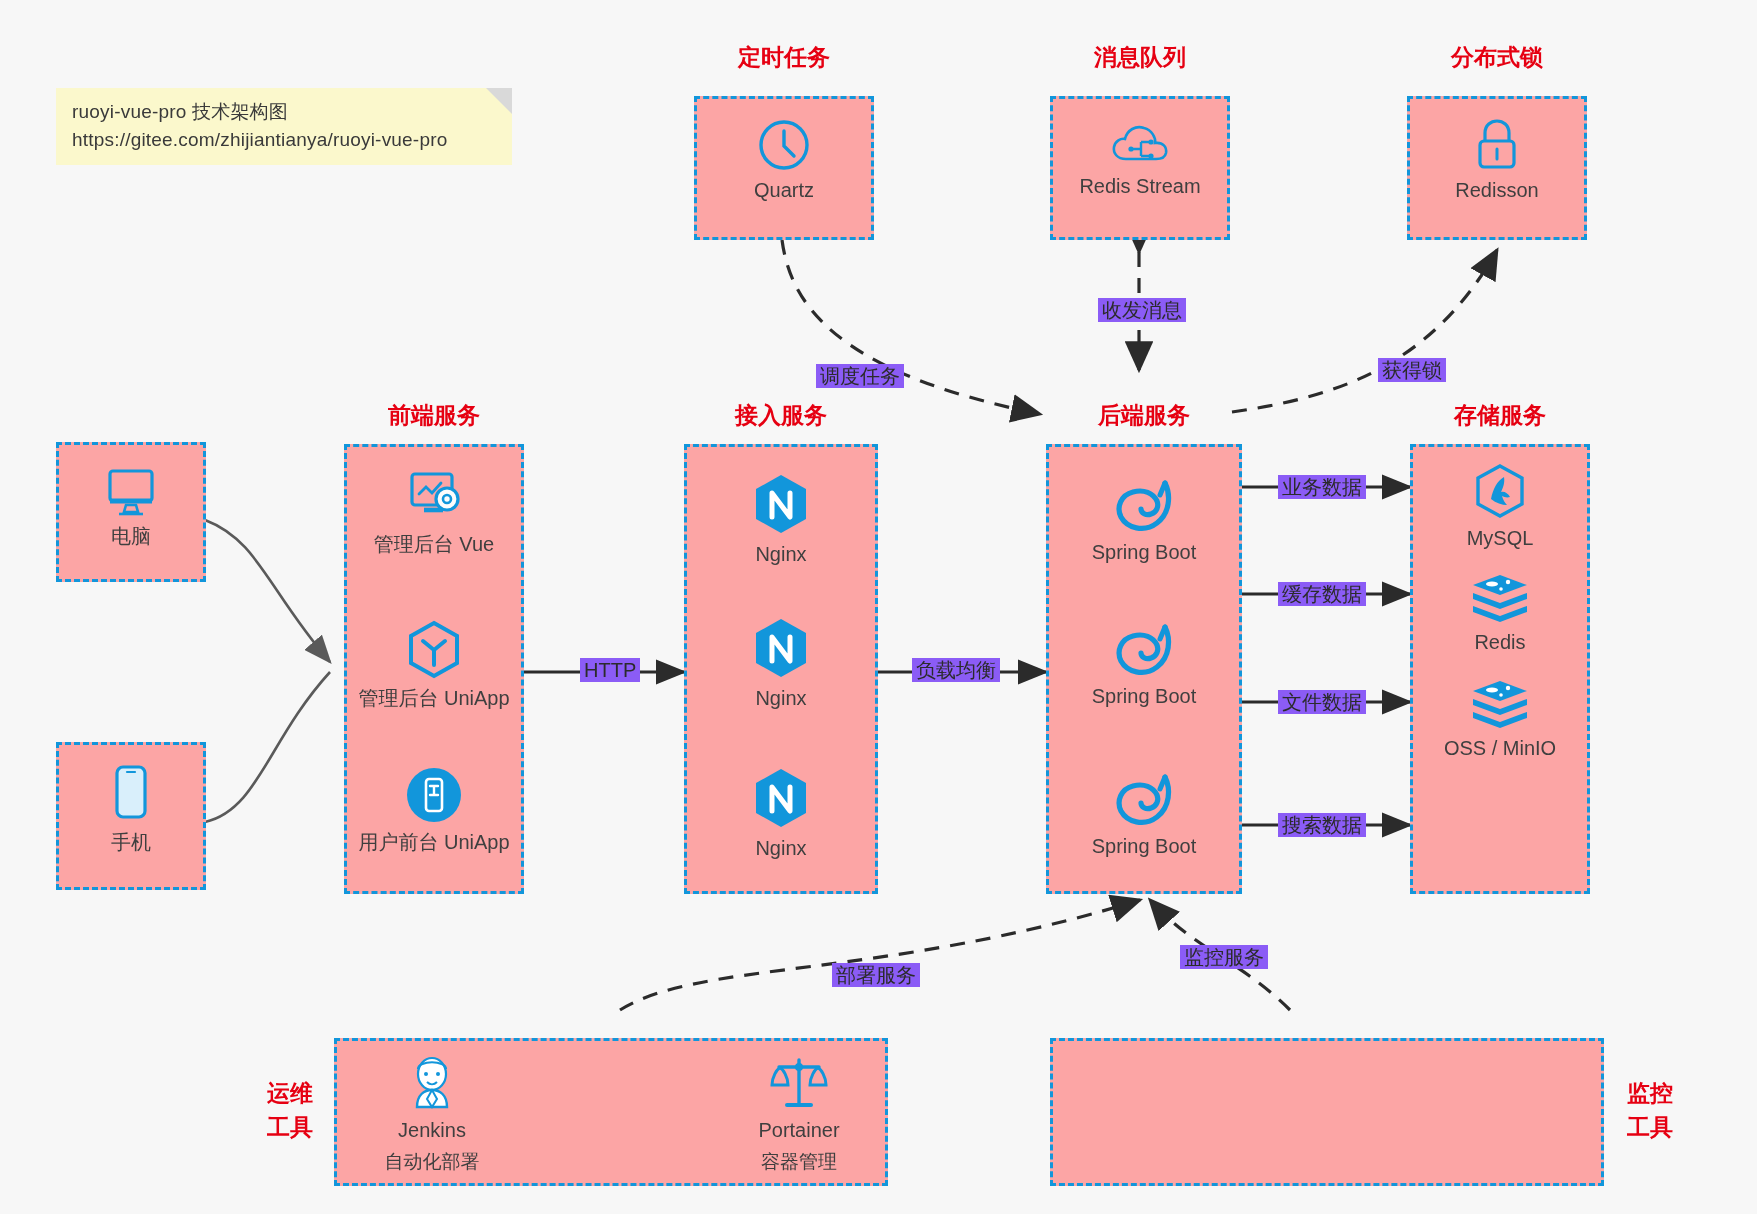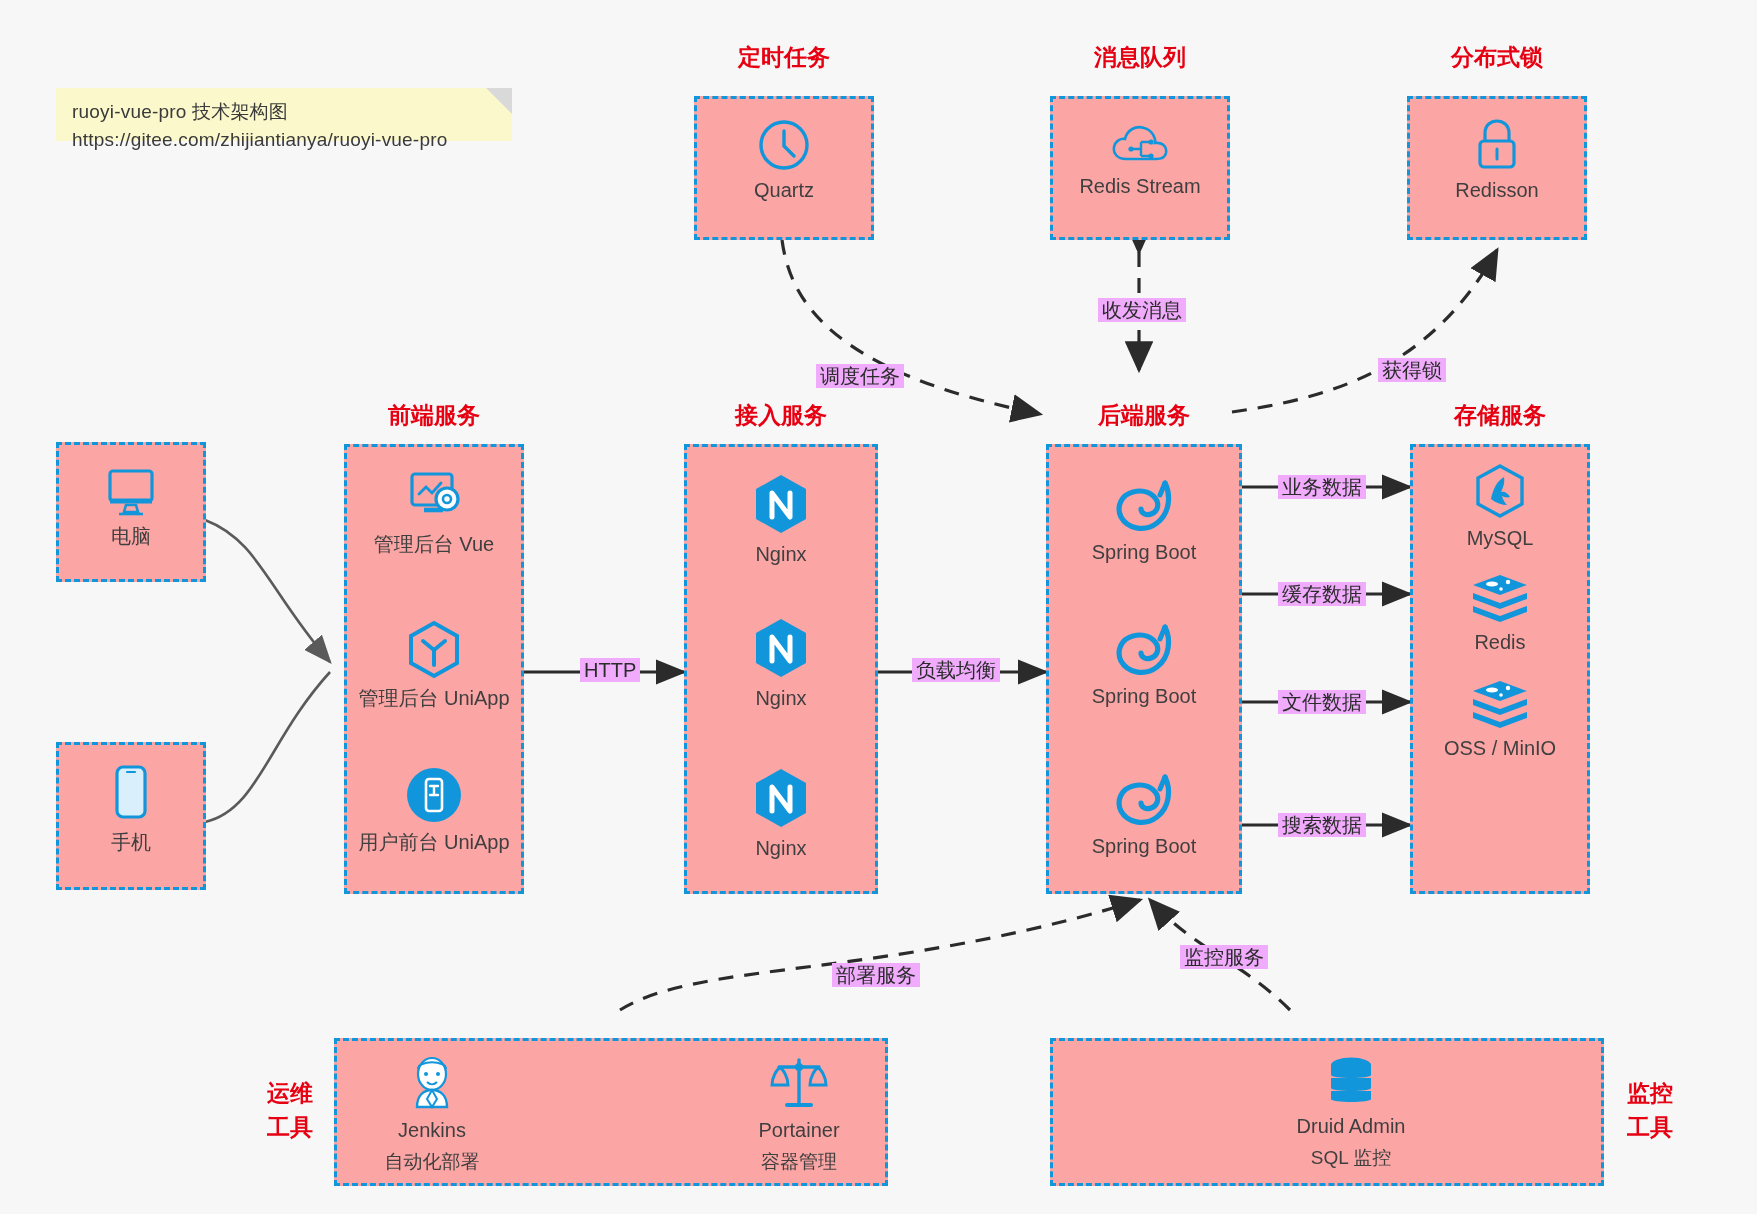--- a/index.html
+++ b/index.html
@@ -10,21 +10,21 @@
     font-family:"Liberation Sans","DejaVu Sans",sans-serif;
     position:relative;
     overflow:hidden;
     color:#333;
   }
   #canvas { position:absolute; inset:0; }
   svg.wires { position:absolute; left:0; top:0; width:1757px; height:1214px; pointer-events:none; }
 
   
   .note {
-    position:absolute; left:56px; top:88px; width:456px; height:53px;
+    position:absolute; left:56px; top:88px; width:456px; height:77px;
     background:#fbf8cc; padding:10px 14px 0 16px;
     font-size:19px; line-height:28px; color:#3a3a3a; letter-spacing:.2px;
   }
   .note .fold {
     position:absolute; right:0; top:0; width:0; height:0;
     border-top:26px solid #d9d9d9; border-left:26px solid transparent;
   }
 
   
   .gbox {
@@ -43,21 +43,21 @@
   .node { position:absolute; text-align:center; width:100%; left:0; }
   .node .lbl {
     font-size:20px; color:#3f3f3f; margin-top:4px; white-space:nowrap;
     line-height:27px;
   }
   .node .lbl.sub { font-size:19px; }
   .ico { display:block; margin:0 auto; }
 
   
   .elabel {
-    position:absolute; background:#f0abfc; padding:0 4px;
+    position:absolute; background:#8b5cf6; padding:0 4px;
     font-size:20px; color:#2b2b2b; white-space:nowrap; line-height:24px;
   }
   .elabel.cn { font-size:20px; }
 </style>
 </head>
 <body>
 
 <div id="canvas">
 
   <div class="note">
@@ -311,29 +311,19 @@
         <path d="M3 30 C3 22 8 14 11 13 C14 14 19 22 19 30 Z" fill="none" stroke="#1296db" stroke-width="3"></path>
         <path d="M41 30 C41 22 46 14 49 13 C52 14 57 22 57 30 Z" fill="none" stroke="#1296db" stroke-width="3"></path>
         <circle cx="30" cy="12" r="4" fill="#1296db"></circle>
       </svg>
       <div class="lbl">Portainer</div>
       <div class="lbl sub">容器管理</div>
     </div>
   </div>
 
   <div class="gbox" style="left:1050px;top:1038px;width:554px;height:148px;">
-    <div class="node" style="top:14px;left:218px;width:160px;">
-      <svg class="ico" width="54" height="54" viewBox="0 0 54 54">
-        <ellipse cx="27" cy="10" rx="20" ry="7.5" fill="#1296db"></ellipse>
-        <path d="M7 10 L7 20 C7 24 47 24 47 20 L47 10" fill="#1296db"></path>
-        <path d="M7 23 L7 33 C7 37 47 37 47 33 L47 23" fill="#1296db"></path>
-        <path d="M7 36 L7 44 C7 48 47 48 47 44 L47 36" fill="#1296db"></path>
-      </svg>
-      <div class="lbl">Druid Admin</div>
-      <div class="lbl sub">SQL 监控</div>
-    </div>
   </div>
   <div class="gtitle side" style="left:1618px;top:1076px;width:64px;">
     <div>监控</div>
     <div>工具</div>
   </div>
 
 </div>
 
 </body></html>

